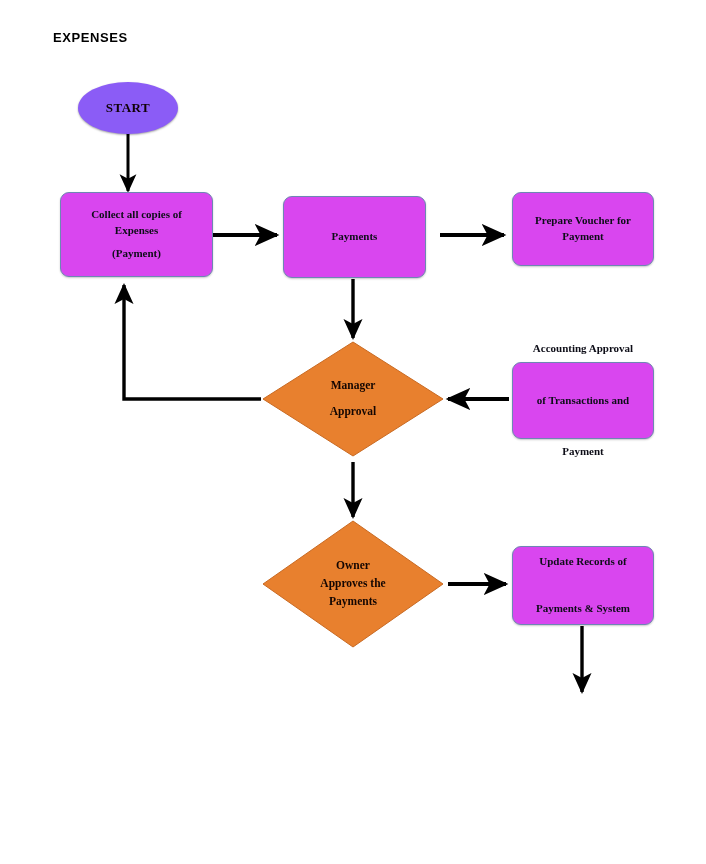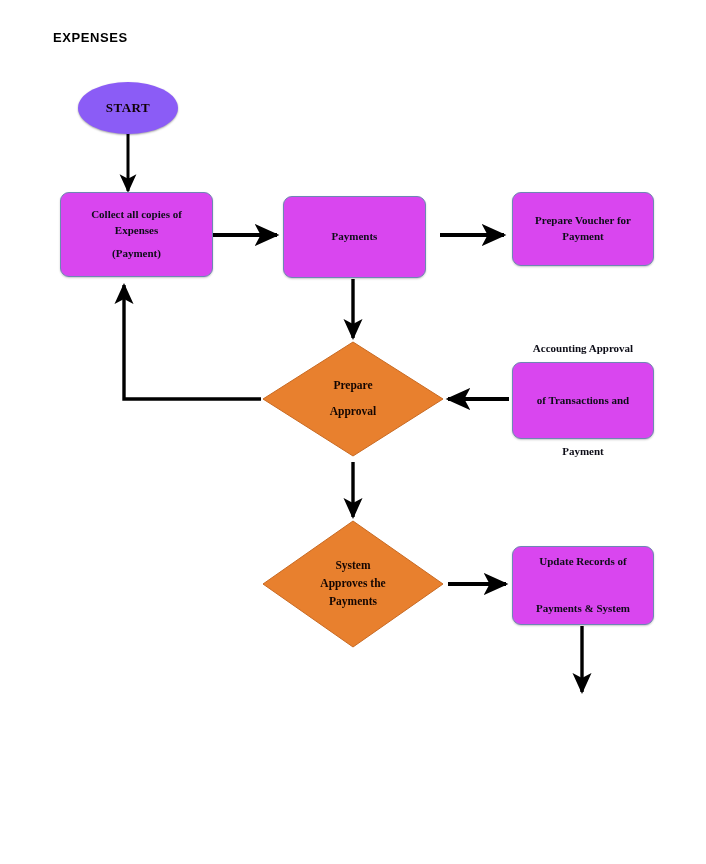--- a/index.html
+++ b/index.html
@@ -164,24 +164,24 @@
     <span class="ln">of Transactions and</span>
     <span class="ln">Payment</span>
   </div>
 
   <div class="node process" style="left:512px; top:546px; width:142px; height:79px;gap:31px;">
     <span class="ln">Update Records of</span>
     <span class="ln">Payments &amp; System</span>
   </div>
 
   <div class="diamond-label" style="left:263px; top:342px; width:180px; height:114px;">
-    <span class="ln">Prepare</span>
+    <span class="ln">Manager</span>
     <span style="height:8px; display:block;"></span>
     <span class="ln">Approval</span>
   </div>
 
   <div class="diamond-label" style="left:263px; top:521px; width:180px; height:126px;">
-    <span class="ln">System</span>
+    <span class="ln">Owner</span>
     <span class="ln">Approves the</span>
     <span class="ln">Payments</span>
   </div>
 
 </div>
 
 </body></html>

